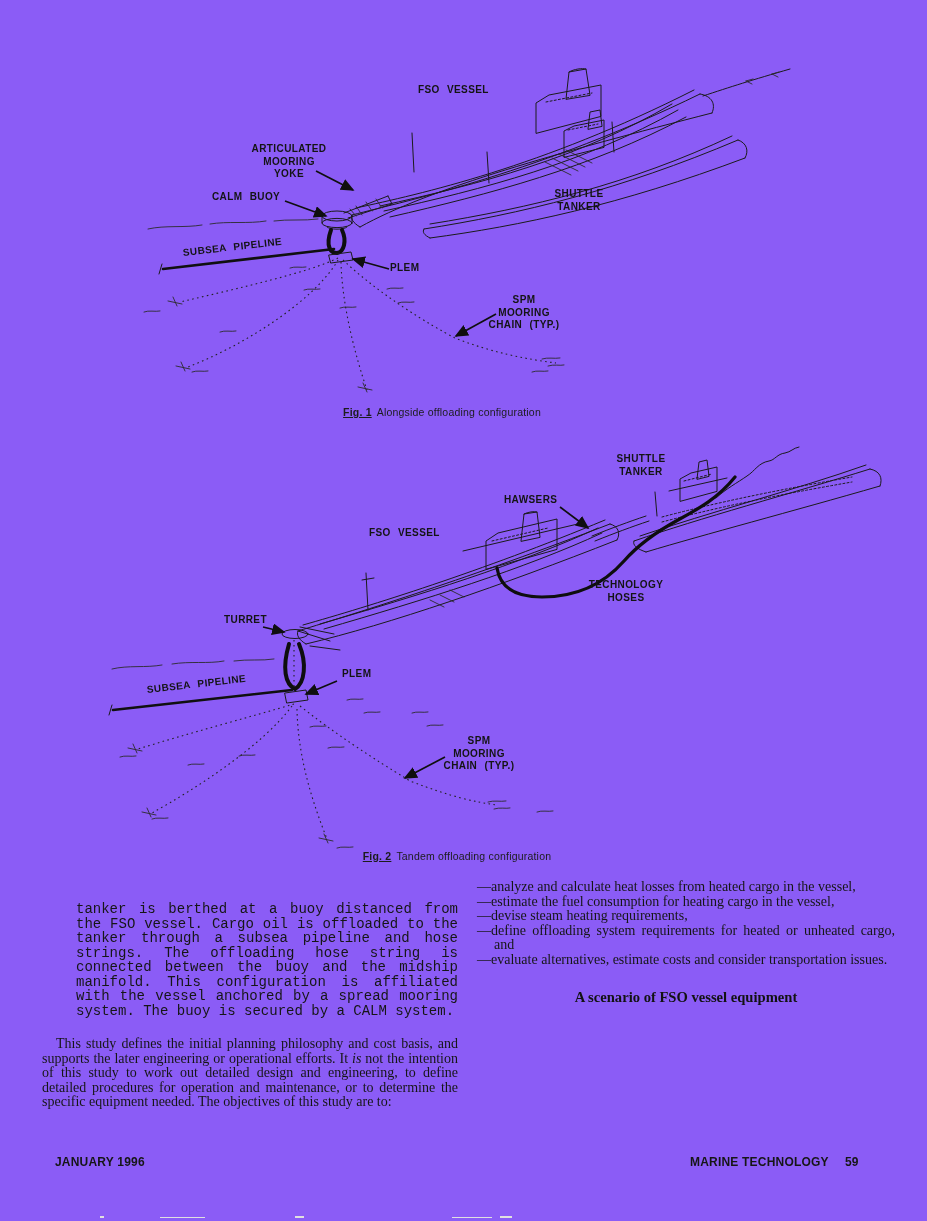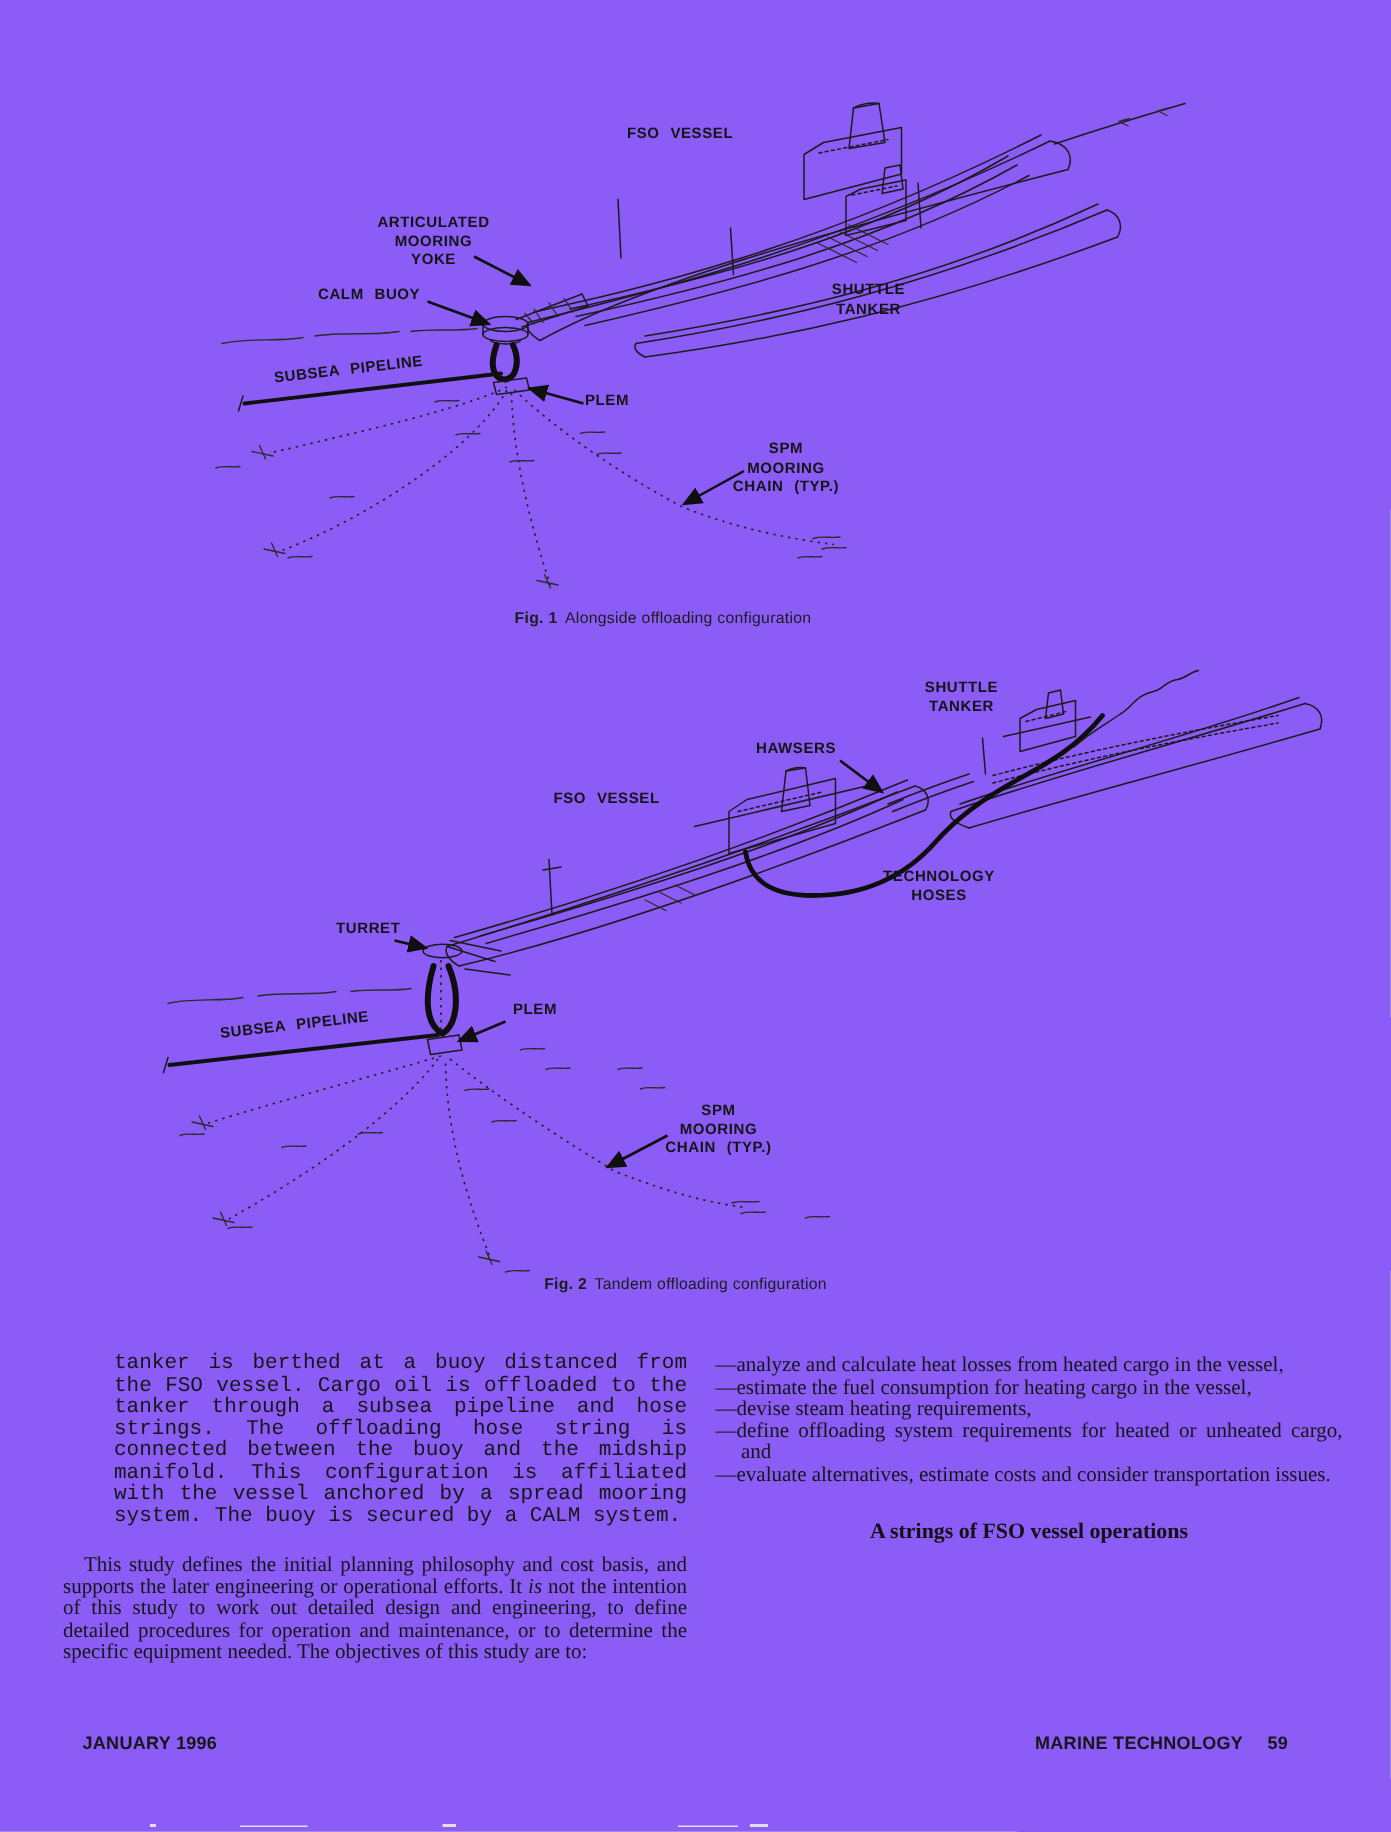--- a/index.html
+++ b/index.html
@@ -25,25 +25,25 @@
     word-spacing:4px; color:#141414; white-space:nowrap;
   }
   .centered { transform:translateX(-50%); text-align:center; }
   .rot { transform:rotate(-6.5deg); transform-origin:left center; }
 
   .fig-caption {
     position:absolute; transform:translateX(-50%);
     font-family:"Liberation Sans","DejaVu Sans",sans-serif; font-size:10.5px;
     letter-spacing:0.2px; color:#1c1c1c; white-space:nowrap;
   }
-  .cap-b { font-weight:700; margin-right:5px; }
+  .cap-b { font-weight:700; margin-right:5px;text-decoration:underline; }
 
   .column { position:absolute; }
   .left-col  { left:42px;  top:902px; width:416px; }
-  .right-col { left:477px; top:904px; width:418px; }
+  .right-col { left:477px; top:880px; width:418px; }
   .para { margin:0; text-align:justify; font-size:14px; line-height:14.5px; color:#161616; }
   .hang { margin-left:34px;font-family:Liberation Mono, monospace; }
   .gap-top { margin-top:19px; }
   .first-indent { text-indent:14px; }
   .obj-item { margin:0; text-align:justify; font-size:14px; line-height:14.5px;
               padding-left:17px; text-indent:-17px; color:#161616; }
   .section-heading { margin:22px 0 11px; text-align:center; font-size:14.6px;
                      font-weight:700; font-family:"Liberation Serif","DejaVu Serif",serif; color:#121212; }
 
   .footer-item { position:absolute; font-family:"Liberation Sans","DejaVu Sans",sans-serif;
@@ -291,21 +291,21 @@
   </div>
 
   <div class="column right-col">
     <div>
       <p class="obj-item">—analyze and calculate heat losses from heated cargo in the vessel,</p>
       <p class="obj-item">—estimate the fuel consumption for heating cargo in the vessel,</p>
       <p class="obj-item">—devise steam heating requirements,</p>
       <p class="obj-item">—define offloading system requirements for heated or unheated cargo, and</p>
       <p class="obj-item">—evaluate alternatives, estimate costs and consider transportation issues.</p>
     </div>
-    <h2 class="section-heading">A strings of FSO vessel operations</h2>
+    <h2 class="section-heading">A scenario of FSO vessel equipment</h2>
   </div>
 
   <div class="footer-item" style="left:55px; top:1155px;">JANUARY 1996</div>
   <div class="footer-item" style="left:690px; top:1155px;">MARINE TECHNOLOGY</div>
   <div class="footer-item" style="left:845px; top:1155px;">59</div>
 
   <div class="artifact" style="left:100px; top:1216px; width:4px;  height:2px;"></div>
   <div class="artifact" style="left:160px; top:1217px; width:45px; height:1px;"></div>
   <div class="artifact" style="left:295px; top:1216px; width:9px;  height:2px;"></div>
   <div class="artifact" style="left:452px; top:1217px; width:40px; height:1px;"></div>

